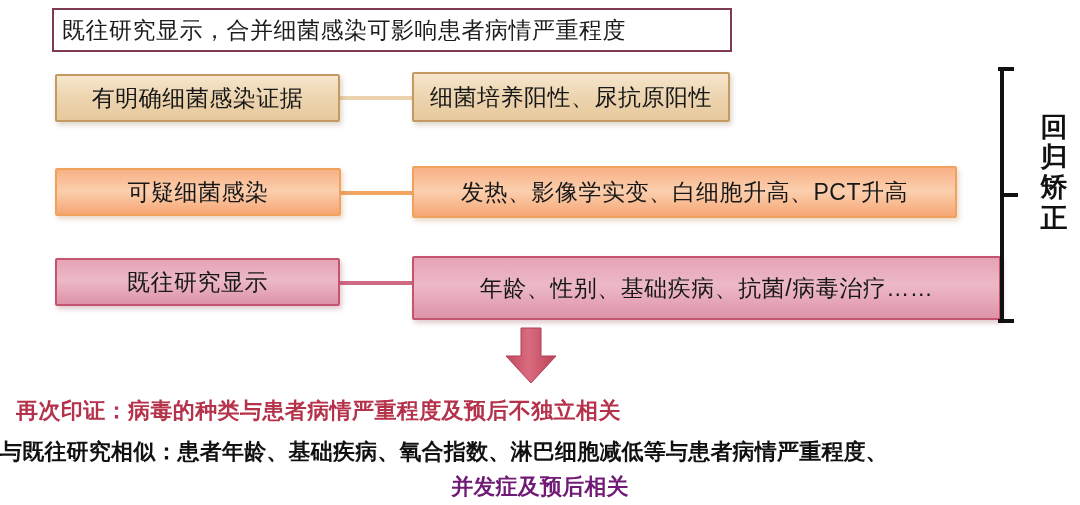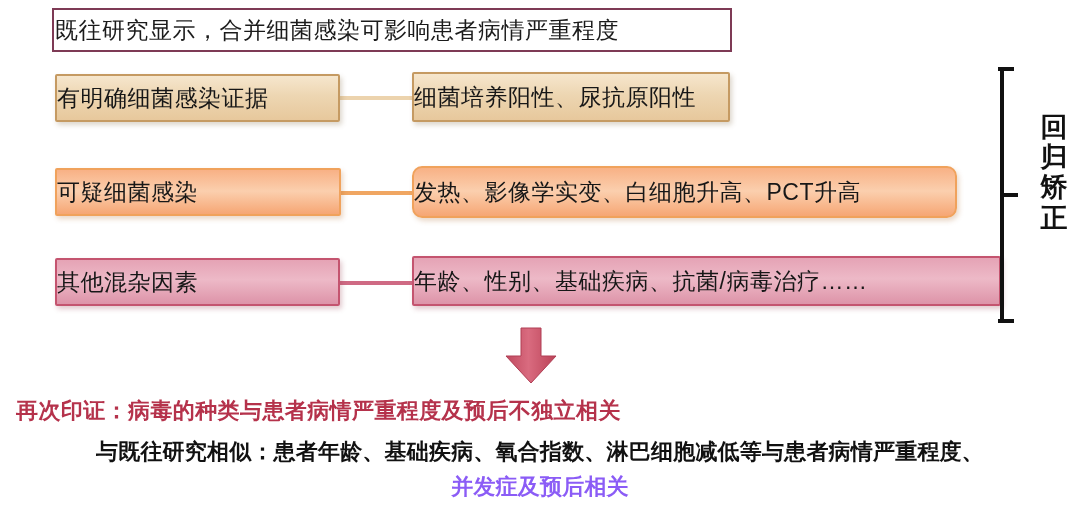--- a/index.html
+++ b/index.html
@@ -24,32 +24,33 @@
     height: 44px;
     border: 2px solid #7e3a55;
     background: #ffffff;
     display: flex;
     align-items: center;
     box-sizing: border-box;
   }
   #title-box .txt {
     font-size: 23px;
     color: #1b1b1b;
-    padding-left: 1px;
+    padding-left: 8px;
     letter-spacing: 0.5px;
     white-space: nowrap;
   }
 
   
   .row { position: absolute; left: 0; width: 1080px; }
   .box {
     position: absolute;
     box-sizing: border-box;
     display: flex;
     align-items: center;
+    justify-content: center;
     border-radius: 2px;
     white-space: nowrap;
   }
   .box .txt { font-size: 23px; color: #171717; letter-spacing: 0.5px; }
 
   
   .tan {
     border: 2px solid #c59a62;
     background: linear-gradient(180deg, #f6e6cd 0%, #edd6b2 45%, #e7c89c 100%);
     box-shadow: 2px 3px 5px rgba(120,90,50,0.25);
@@ -103,35 +104,35 @@
     font-weight: bold;
     color: #b5324b;
     letter-spacing: 0.4px;
     white-space: nowrap;
     margin-left: 16px;
   }
   #conclusion-black-1 {
     position: absolute;
     left: 0; top: 437px;
     width: 1080px;
+    text-align: left;
+    font-size: 22px;
+    font-weight: bold;
+    color: #111111;
+    letter-spacing: 0.2px;
+    white-space: nowrap;
+  }
+  #conclusion-black-2 {
+    position: absolute;
+    left: 0; top: 472px;
+    width: 1080px;
     text-align: center;
     font-size: 22px;
     font-weight: bold;
-    color: #111111;
-    letter-spacing: 0.2px;
-    white-space: nowrap;
-  }
-  #conclusion-black-2 {
-    position: absolute;
-    left: 0; top: 472px;
-    width: 1080px;
-    text-align: center;
-    font-size: 22px;
-    font-weight: bold;
-    color: #8b5cf6;
+    color: #701a75;
     letter-spacing: 0.2px;
     white-space: nowrap;
   }
 </style>
 </head>
 <body>
 
 <div id="title-box">
   <div class="txt">既往研究显示，合并细菌感染可影响患者病情严重程度</div>
 </div>
@@ -144,31 +145,31 @@
   <div class="box tan" style="left:412px; top:72px; width:318px; height:50px;">
     <span class="txt">细菌培养阳性、尿抗原阳性</span>
   </div>
 </div>
 
 <div class="row">
   <div class="conn orangeline" style="left:330px; top:191px; width:92px;"></div>
   <div class="box orange" style="left:55px; top:168px; width:286px; height:48px;">
     <span class="txt">可疑细菌感染</span>
   </div>
-  <div class="box orange" style="left:412px; top:166px; width:545px; height:52px;border-radius:10px;">
+  <div class="box orange" style="left:412px; top:166px; width:545px; height:52px;">
     <span class="txt">发热、影像学实变、白细胞升高、PCT升高</span>
   </div>
 </div>
 
 <div class="row">
   <div class="conn pinkline" style="left:330px; top:281px; width:92px;"></div>
   <div class="box pink" style="left:55px; top:258px; width:285px; height:48px;">
-    <span class="txt">其他混杂因素</span>
-  </div>
-  <div class="box pink" style="left:412px; top:256px; width:589px; height:50px;">
+    <span class="txt">既往研究显示</span>
+  </div>
+  <div class="box pink" style="left:412px; top:256px; width:589px; height:64px;">
     <span class="txt">年龄、性别、基础疾病、抗菌/病毒治疗……</span>
   </div>
 </div>
 
 <div id="brace">
   <svg width="34" height="258" viewBox="0 0 34 258">
     <path d="M16 3 L4 3 M6 3 L6 255 M4 255 L16 255 M6 129 L20 129" stroke="#111111" stroke-width="4" fill="none" stroke-linecap="square"></path>
   </svg>
 </div>
 

